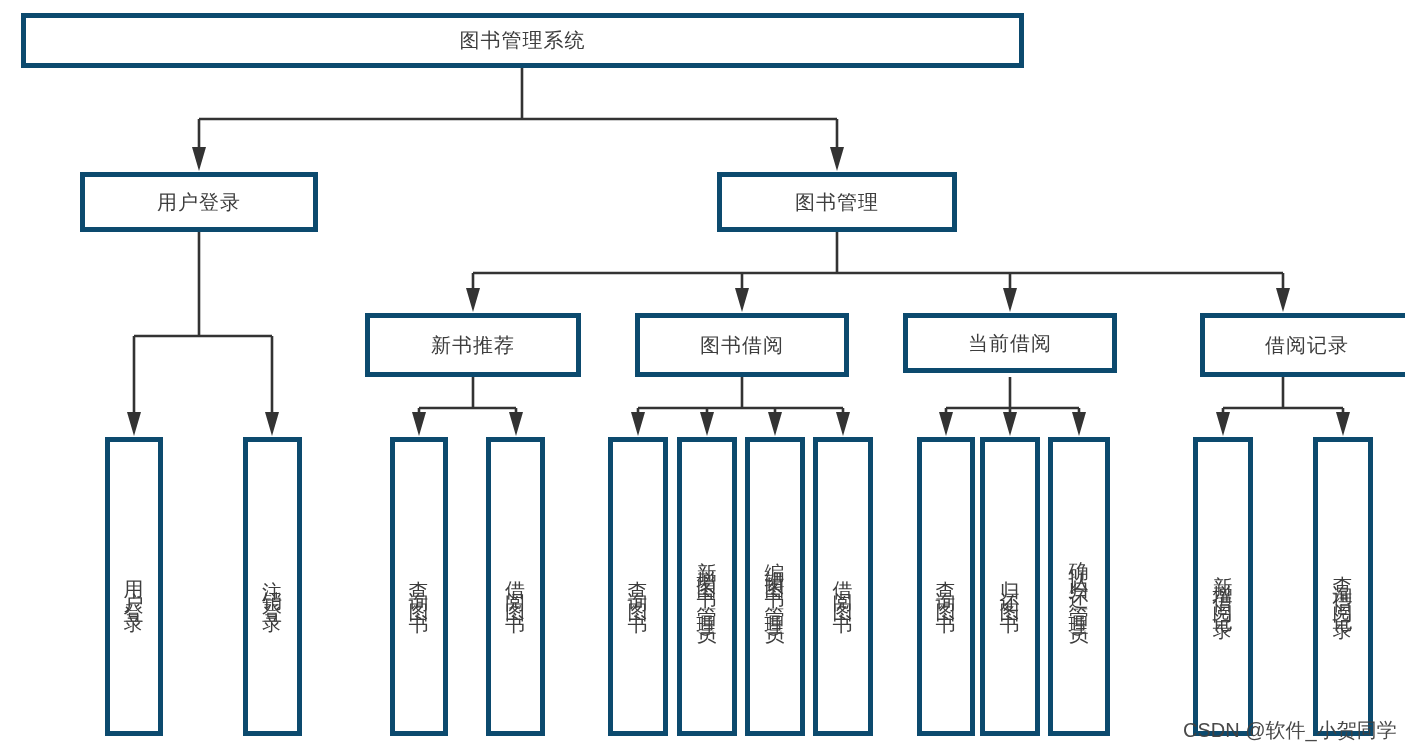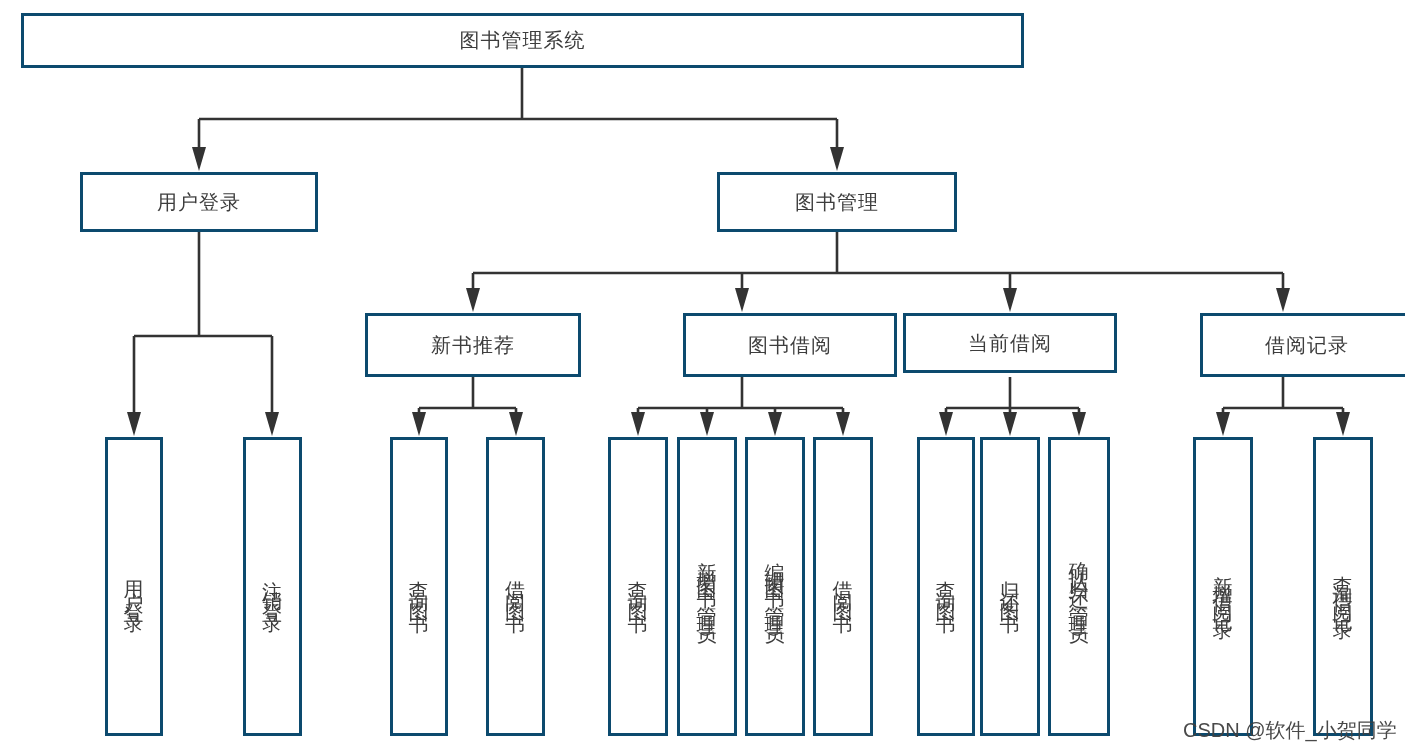--- a/index.html
+++ b/index.html
@@ -2,35 +2,35 @@
 <html><head>
 <meta charset="utf-8">
 <style>
   html,body{margin:0;padding:0;background:#ffffff;}
   #canvas{
     position:relative;width:1405px;height:747px;background:#ffffff;overflow:hidden;
     font-family:"Liberation Sans","DejaVu Sans",sans-serif;color:#3d3d3d;
   }
   #wires{position:absolute;left:0;top:0;width:1405px;height:747px;}
   .node{
-    position:absolute;background:#ffffff;border:3px solid #0c4a6e;box-sizing:border-box;
+    position:absolute;background:#ffffff;border:5px solid #0c4a6e;box-sizing:border-box;
     display:flex;align-items:center;justify-content:center;
     font-size:20px;color:#3d3d3d;z-index:2;
   }
   .hnode{letter-spacing:1px;}
   .vnode{
     writing-mode:vertical-rl;text-orientation:mixed;
     letter-spacing:11px;line-height:1;top:437px;height:299px;
   }
   
   .n-root{left:21px;top:13px;width:1003px;height:55px;}
   .n-userlogin{left:80px;top:172px;width:238px;height:60px;}
   .n-bookmgmt{left:717px;top:172px;width:240px;height:60px;}
   .n-newbook{left:365px;top:313px;width:216px;height:64px;}
-  .n-bookborrow{left:635px;top:313px;width:214px;height:64px;margin-left:48px;}
+  .n-bookborrow{left:635px;top:313px;width:214px;height:64px;}
   .n-currentborrow{left:903px;top:313px;width:214px;height:60px;}
   .n-borrowrecord{left:1176px;top:313px;width:214px;height:64px;margin-left:24px;}
   
   .v-l1{left:105px;width:58px;}
   .v-l2{left:243px;width:59px;}
   .v-n1{left:390px;width:58px;}
   .v-n2{left:486px;width:59px;}
   .v-b1{left:608px;width:60px;}
   .v-b2{left:677px;width:60px;letter-spacing:9px;}
   .v-b3{left:745px;width:60px;letter-spacing:9px;}

